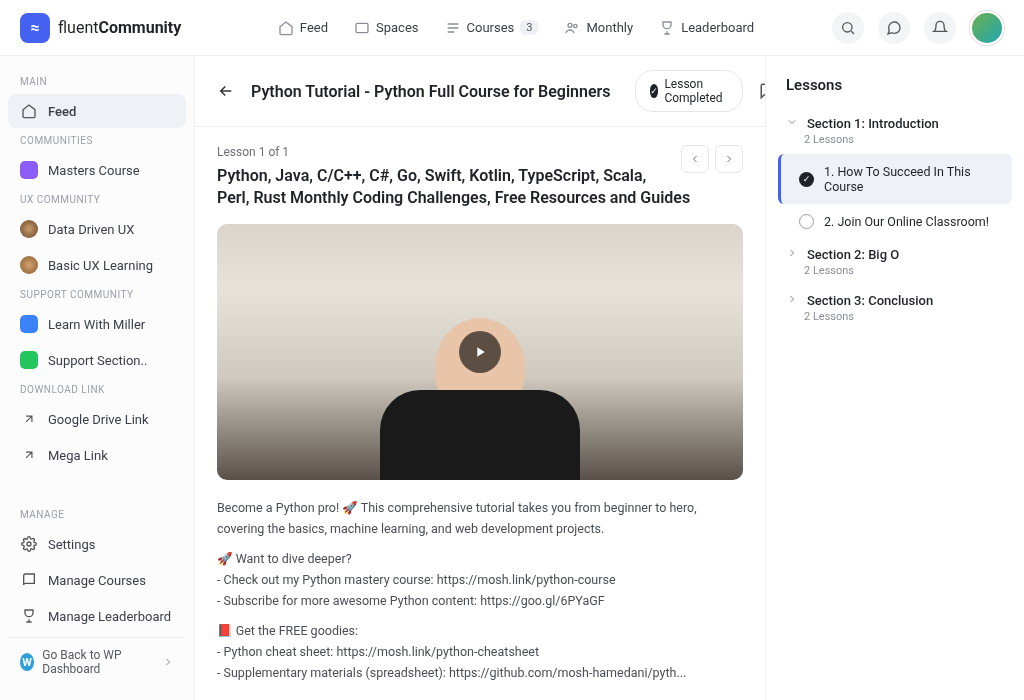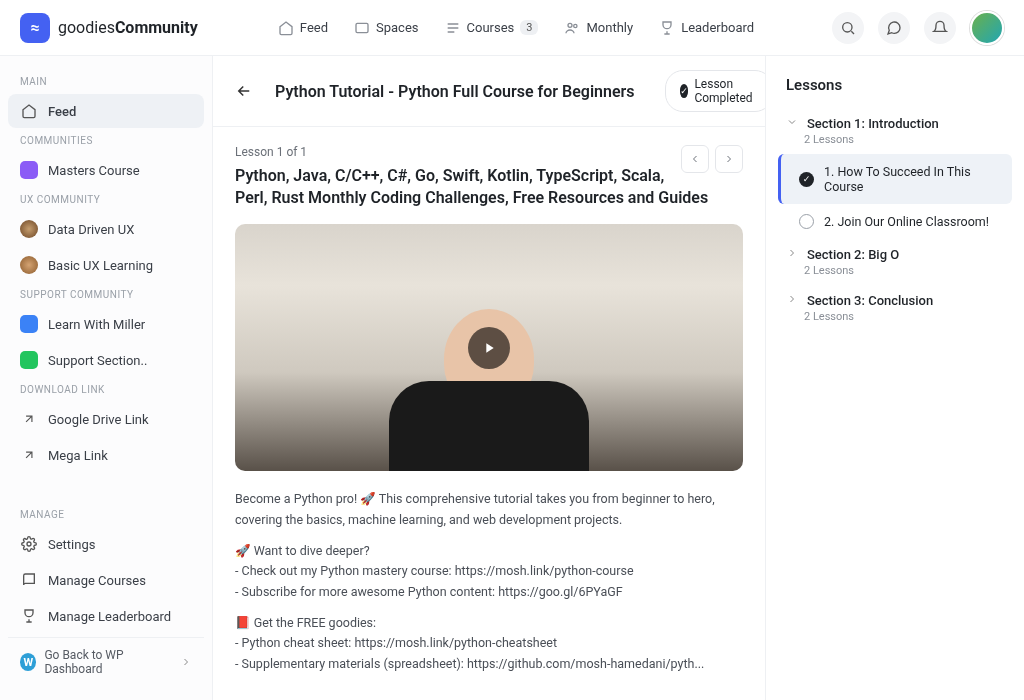--- a/index.html
+++ b/index.html
@@ -9,30 +9,30 @@
 .brand-logo { width: 30px; height: 30px; background: #4461f2; border-radius: 8px; display: flex; align-items: center; justify-content: center; color: #fff; font-weight: bold; font-size: 16px; }
 .brand-text { font-size: 16px; color: #1f2328; }
 .brand-text b { font-weight: 700; }
 .topnav { display: flex; gap: 26px; align-items: center; }
 .topnav-item { display: flex; align-items: center; gap: 6px; font-size: 13px; color: #3a3f47; cursor: pointer; }
 .badge { background: #eef0f3; border-radius: 6px; padding: 1px 6px; font-size: 11px; color: #555; }
 .top-actions { display: flex; align-items: center; gap: 14px; }
 .icon-btn { width: 32px; height: 32px; border-radius: 50%; background: #f3f4f6; display: flex; align-items: center; justify-content: center; cursor: pointer; }
 .avatar { width: 34px; height: 34px; border-radius: 50%; background: linear-gradient(135deg,#6ab04c,#22a6b3); border: 2px solid #fff; box-shadow: 0 0 0 1px #ddd; }
 .main { display: flex; height: calc(100% - 56px); }
-.sidebar { width: 213px; border-right: 1px solid #eef0f3; padding: 14px 8px; display: flex; flex-direction: column; overflow-y: auto; background:#fcfcfd; }
+.sidebar { width: 195px; border-right: 1px solid #eef0f3; padding: 14px 8px; display: flex; flex-direction: column; overflow-y: auto; background:#fcfcfd; }
 .sb-section-label { font-size: 10px; letter-spacing: 0.5px; color: #9aa0a8; padding: 6px 12px; text-transform: uppercase; }
 .sb-item { display: flex; align-items: center; gap: 10px; padding: 8px 12px; font-size: 13px; color: #3a3f47; border-radius: 8px; cursor: pointer; margin: 1px 0; }
 .sb-item.active { background: #eef1f5; font-weight: 500; }
 .sb-icon { width: 18px; height: 18px; border-radius: 5px; display: flex; align-items: center; justify-content: center; font-size: 12px; }
 .sb-bottom { margin-top: auto; border-top: 1px solid #eef0f3; padding: 10px 12px; display: flex; align-items: center; gap: 8px; font-size: 12px; color: #565b63; cursor: pointer; }
 .wp-icon { width: 18px; height: 18px; border-radius: 50%; background: #2e9fd7; color:#fff; display:flex; align-items:center; justify-content:center; font-size:11px; font-weight:bold;}
 .content { flex: 1; display: flex; overflow: hidden; }
 .lesson-pane { flex: 1; overflow-y: auto; border-right: 1px solid #eef0f3; }
-.lesson-header { display: flex; align-items: center; padding: 14px 22px; gap: 22px; border-bottom: 1px solid #eef0f3; }
+.lesson-header { display: flex; align-items: center; padding: 14px 22px; gap: 16px; border-bottom: 1px solid #eef0f3; }
 .back-arrow { cursor: pointer; display:flex; }
 .lesson-title-top { font-size: 16px; font-weight: 600; flex: 0 0 auto; }
 .lesson-completed { margin-left: 8px; border: 1px solid #e4e6ea; border-radius: 18px; padding: 6px 14px; font-size: 12px; display: flex; align-items: center; gap: 6px; cursor: pointer; }
 .lc-check { width: 14px; height: 14px; border-radius: 50%; background: #1f2328; color: #fff; display: flex; align-items: center; justify-content: center; font-size: 9px; }
 .header-icons { margin-left: auto; display: flex; gap: 14px; }
 .lesson-body { padding: 18px 22px; }
 .lesson-meta { font-size: 12px; color: #6b7078; margin-bottom: 6px; }
 .lesson-subtitle { font-size: 16px; font-weight: 600; line-height: 1.4; margin-bottom: 4px; max-width: 480px; }
 .nav-arrows { float: right; display: flex; gap: 6px; }
 .nav-arrow { width: 28px; height: 28px; border: 1px solid #e4e6ea; border-radius: 6px; display: flex; align-items: center; justify-content: center; cursor: pointer; color:#6b7078; }
@@ -55,21 +55,21 @@
 .lr-circle { width: 15px; height: 15px; border-radius: 50%; border: 1.5px solid #9aa0a8; flex-shrink:0;}
 .chev { color: #8a8f97; display: inline-flex; }
 svg { display: block; }
 </style>
 </head>
 <body>
 
 <div class="topbar">
   <div class="brand">
     <div class="brand-logo">≈</div>
-    <div class="brand-text"><span>goodies</span><b>Community</b></div>
+    <div class="brand-text"><span>fluent</span><b>Community</b></div>
   </div>
   <div class="topnav">
     <div class="topnav-item">
       <span class="chev">
           <svg width="16" height="16" viewBox="0 0 24 24" fill="none" stroke="currentColor" stroke-width="2">
             <path d="M3 10l9-7 9 7v10a2 2 0 0 1-2 2H5a2 2 0 0 1-2-2z"></path>
           </svg>
         </span>
       <span>Feed</span>
     </div>

